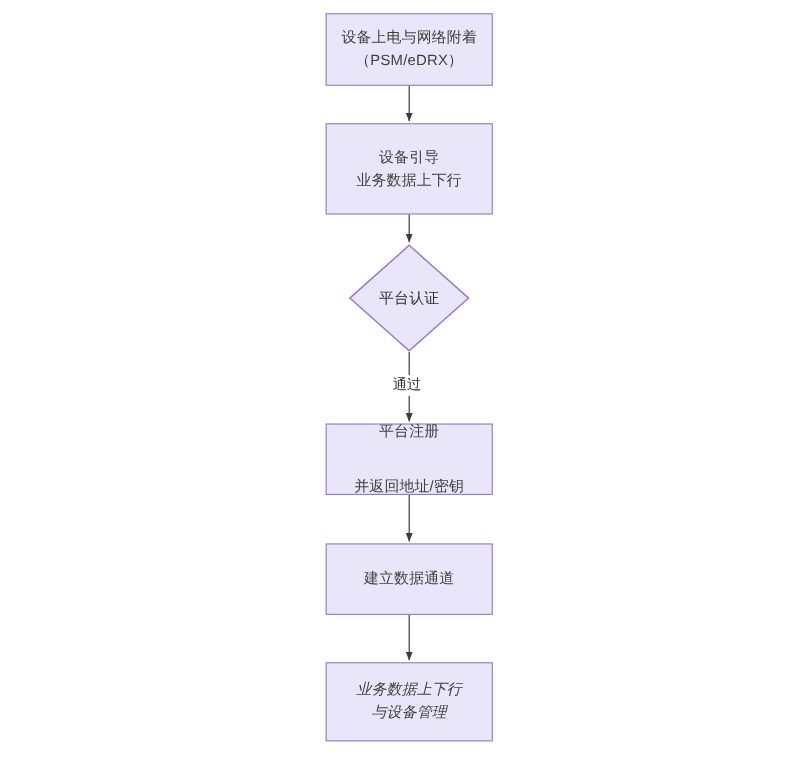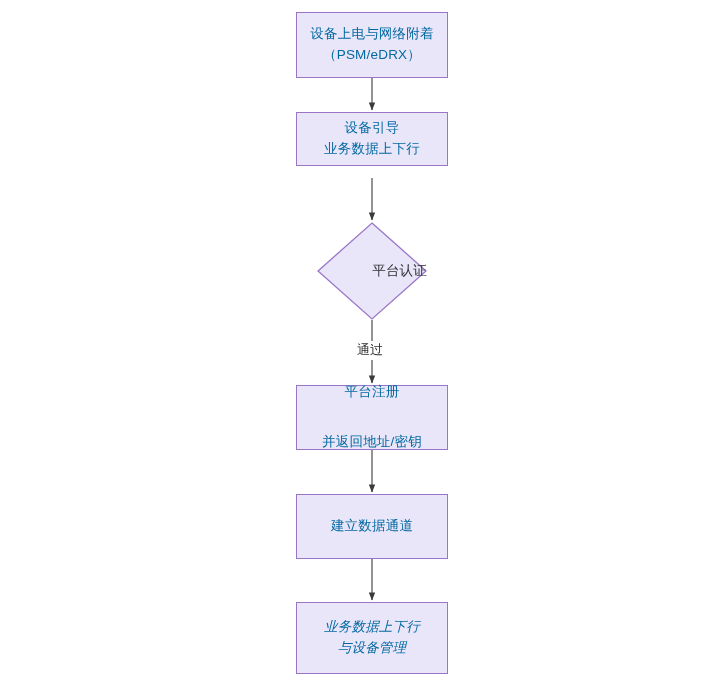--- a/index.html
+++ b/index.html
@@ -29,21 +29,21 @@
   }
   .node {
     position: absolute;
     box-sizing: border-box;
     display: flex;
     flex-direction: column;
     align-items: center;
     justify-content: center;
     background: #e9e6fa;
     border: 1.3px solid #9b76c8;
-    color: #0369a1;
+    color: #404040;
     font-size: 13.5px;
     line-height: 1.55;
     letter-spacing: 0.2px;
     text-align: center;
     white-space: nowrap;
   }
   .node .line {
     display: block;
   }
   .diamond-wrap {
@@ -101,26 +101,26 @@
     <line x1="372" y1="450" x2="372" y2="492" stroke="#3b3b3b" stroke-width="1.1" marker-end="url(#arrowhead)"></line>
 
     <line x1="372" y1="559" x2="372" y2="600" stroke="#3b3b3b" stroke-width="1.1" marker-end="url(#arrowhead)"></line>
   </svg>
 
   <div class="node" style="left:296px; top:12px; width:152px; height:66px;">
     <span class="line">设备上电与网络附着</span>
     <span class="line">（PSM/eDRX）</span>
   </div>
 
-  <div class="node" style="left:296px; top:112px; width:152px; height:54px;">
+  <div class="node" style="left:296px; top:112px; width:152px; height:83px;">
     <span class="line">设备引导</span>
     <span class="line">业务数据上下行</span>
   </div>
 
-  <div class="diamond-wrap" style="left:317px; top:222px; width:110px; height:98px;justify-content:flex-end;">
+  <div class="diamond-wrap" style="left:317px; top:222px; width:110px; height:98px;">
     <svg class="diamond-shape" viewBox="0 0 110 98" preserveAspectRatio="none" xmlns="http://www.w3.org/2000/svg">
       <polygon points="55,1 109,49 55,97 1,49" fill="#e9e6fa" stroke="#9b76c8" stroke-width="1.3"></polygon>
     </svg>
     <span class="diamond-label">平台认证</span>
   </div>
 
   <div class="edge-label" style="left:355px; top:341px;">
     <span>通过</span>
   </div>
 

